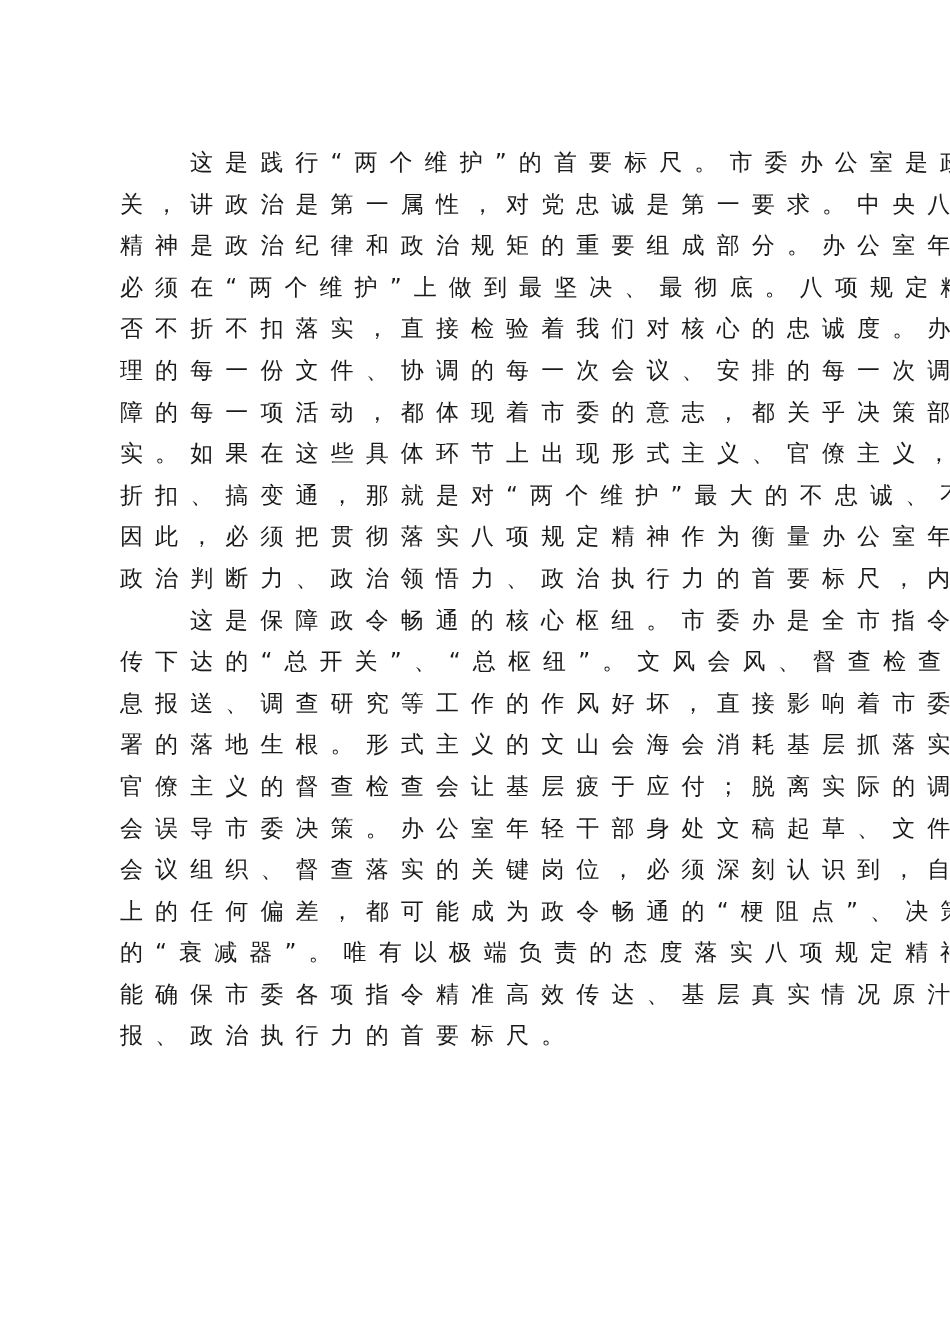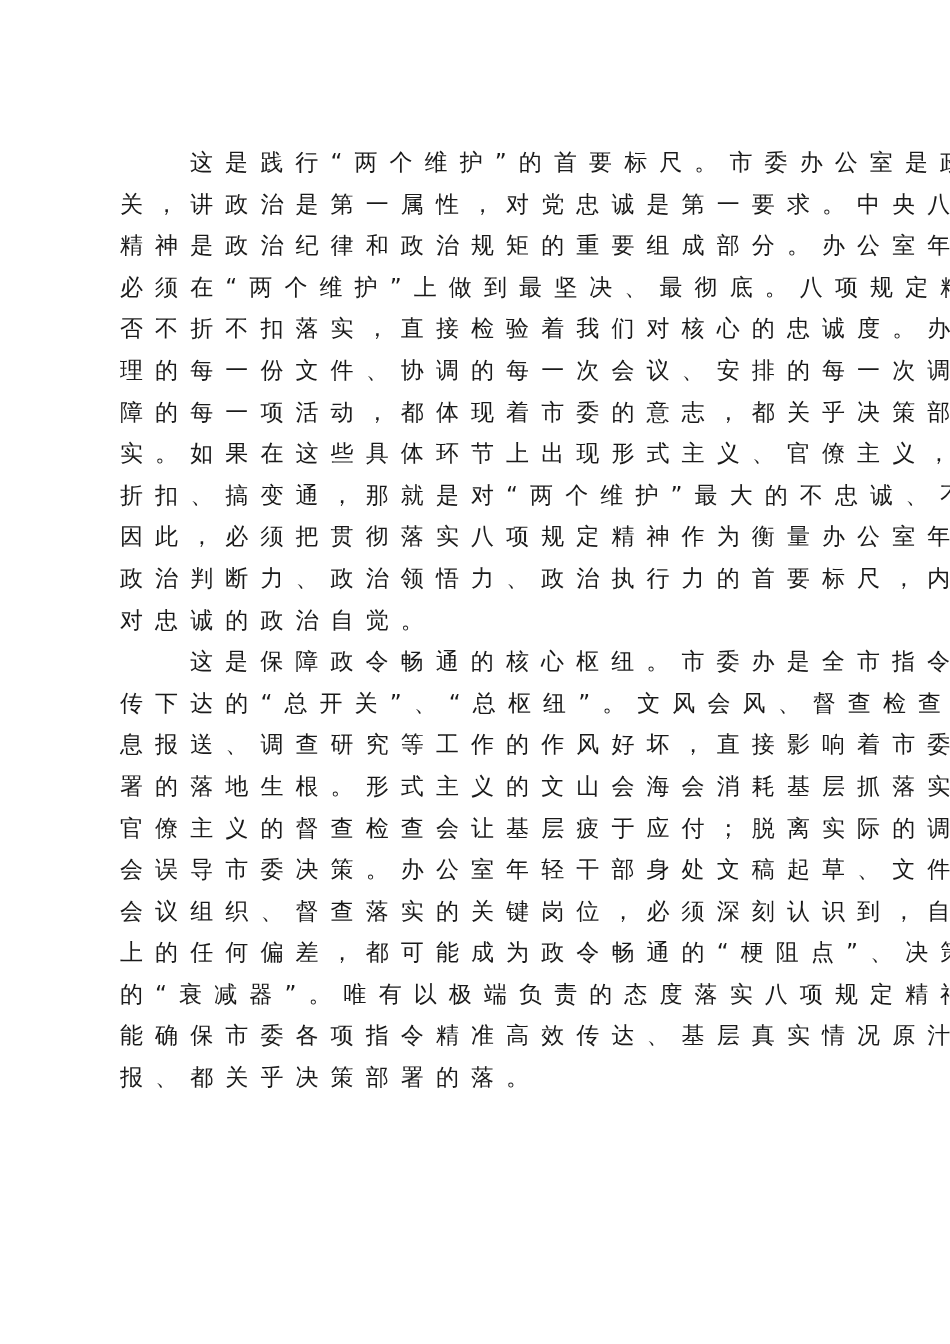--- a/index.html
+++ b/index.html
@@ -46,28 +46,27 @@
     <span class="line">关，讲政治是第一属性，对党忠诚是第一要求。中央八项规定</span>
     <span class="line">精神是政治纪律和政治规矩的重要组成部分。办公室年轻干部</span>
     <span class="line">必须在“两个维护”上做到最坚决、最彻底。八项规定精神能</span>
     <span class="line">否不折不扣落实，直接检验着我们对核心的忠诚度。办公室处</span>
     <span class="line">理的每一份文件、协调的每一次会议、安排的每一次调研、保</span>
     <span class="line">障的每一项活动，都体现着市委的意志，都关乎决策部署的落</span>
     <span class="line">实。如果在这些具体环节上出现形式主义、官僚主义，甚至打</span>
     <span class="line">折扣、搞变通，那就是对“两个维护”最大的不忠诚、不老实。</span>
     <span class="line">因此，必须把贯彻落实八项规定精神作为衡量办公室年轻干部</span>
     <span class="line">政治判断力、政治领悟力、政治执行力的首要标尺，内化为绝</span>
-    <span class="line">对忠诚的政治自觉。</span>
   </div>
   <div class="para">
     <span class="line indent">这是保障政令畅通的核心枢纽。市委办是全市指令信息上</span>
     <span class="line">传下达的“总开关”、“总枢纽”。文风会风、督查检查、信</span>
     <span class="line">息报送、调查研究等工作的作风好坏，直接影响着市委决策部</span>
     <span class="line">署的落地生根。形式主义的文山会海会消耗基层抓落实的精力；</span>
     <span class="line">官僚主义的督查检查会让基层疲于应付；脱离实际的调研信息</span>
     <span class="line">会误导市委决策。办公室年轻干部身处文稿起草、文件流转、</span>
     <span class="line">会议组织、督查落实的关键岗位，必须深刻认识到，自身作风</span>
     <span class="line">上的任何偏差，都可能成为政令畅通的“梗阻点”、决策执行</span>
     <span class="line">的“衰减器”。唯有以极端负责的态度落实八项规定精神，才</span>
     <span class="line">能确保市委各项指令精准高效传达、基层真实情况原汁原味上</span>
-    <span class="line">报、都关乎决策部署的落。</span>
+    <span class="line">报、政治执行力的首要标尺。</span>
   </div>
 </div>
 
 </body></html>

